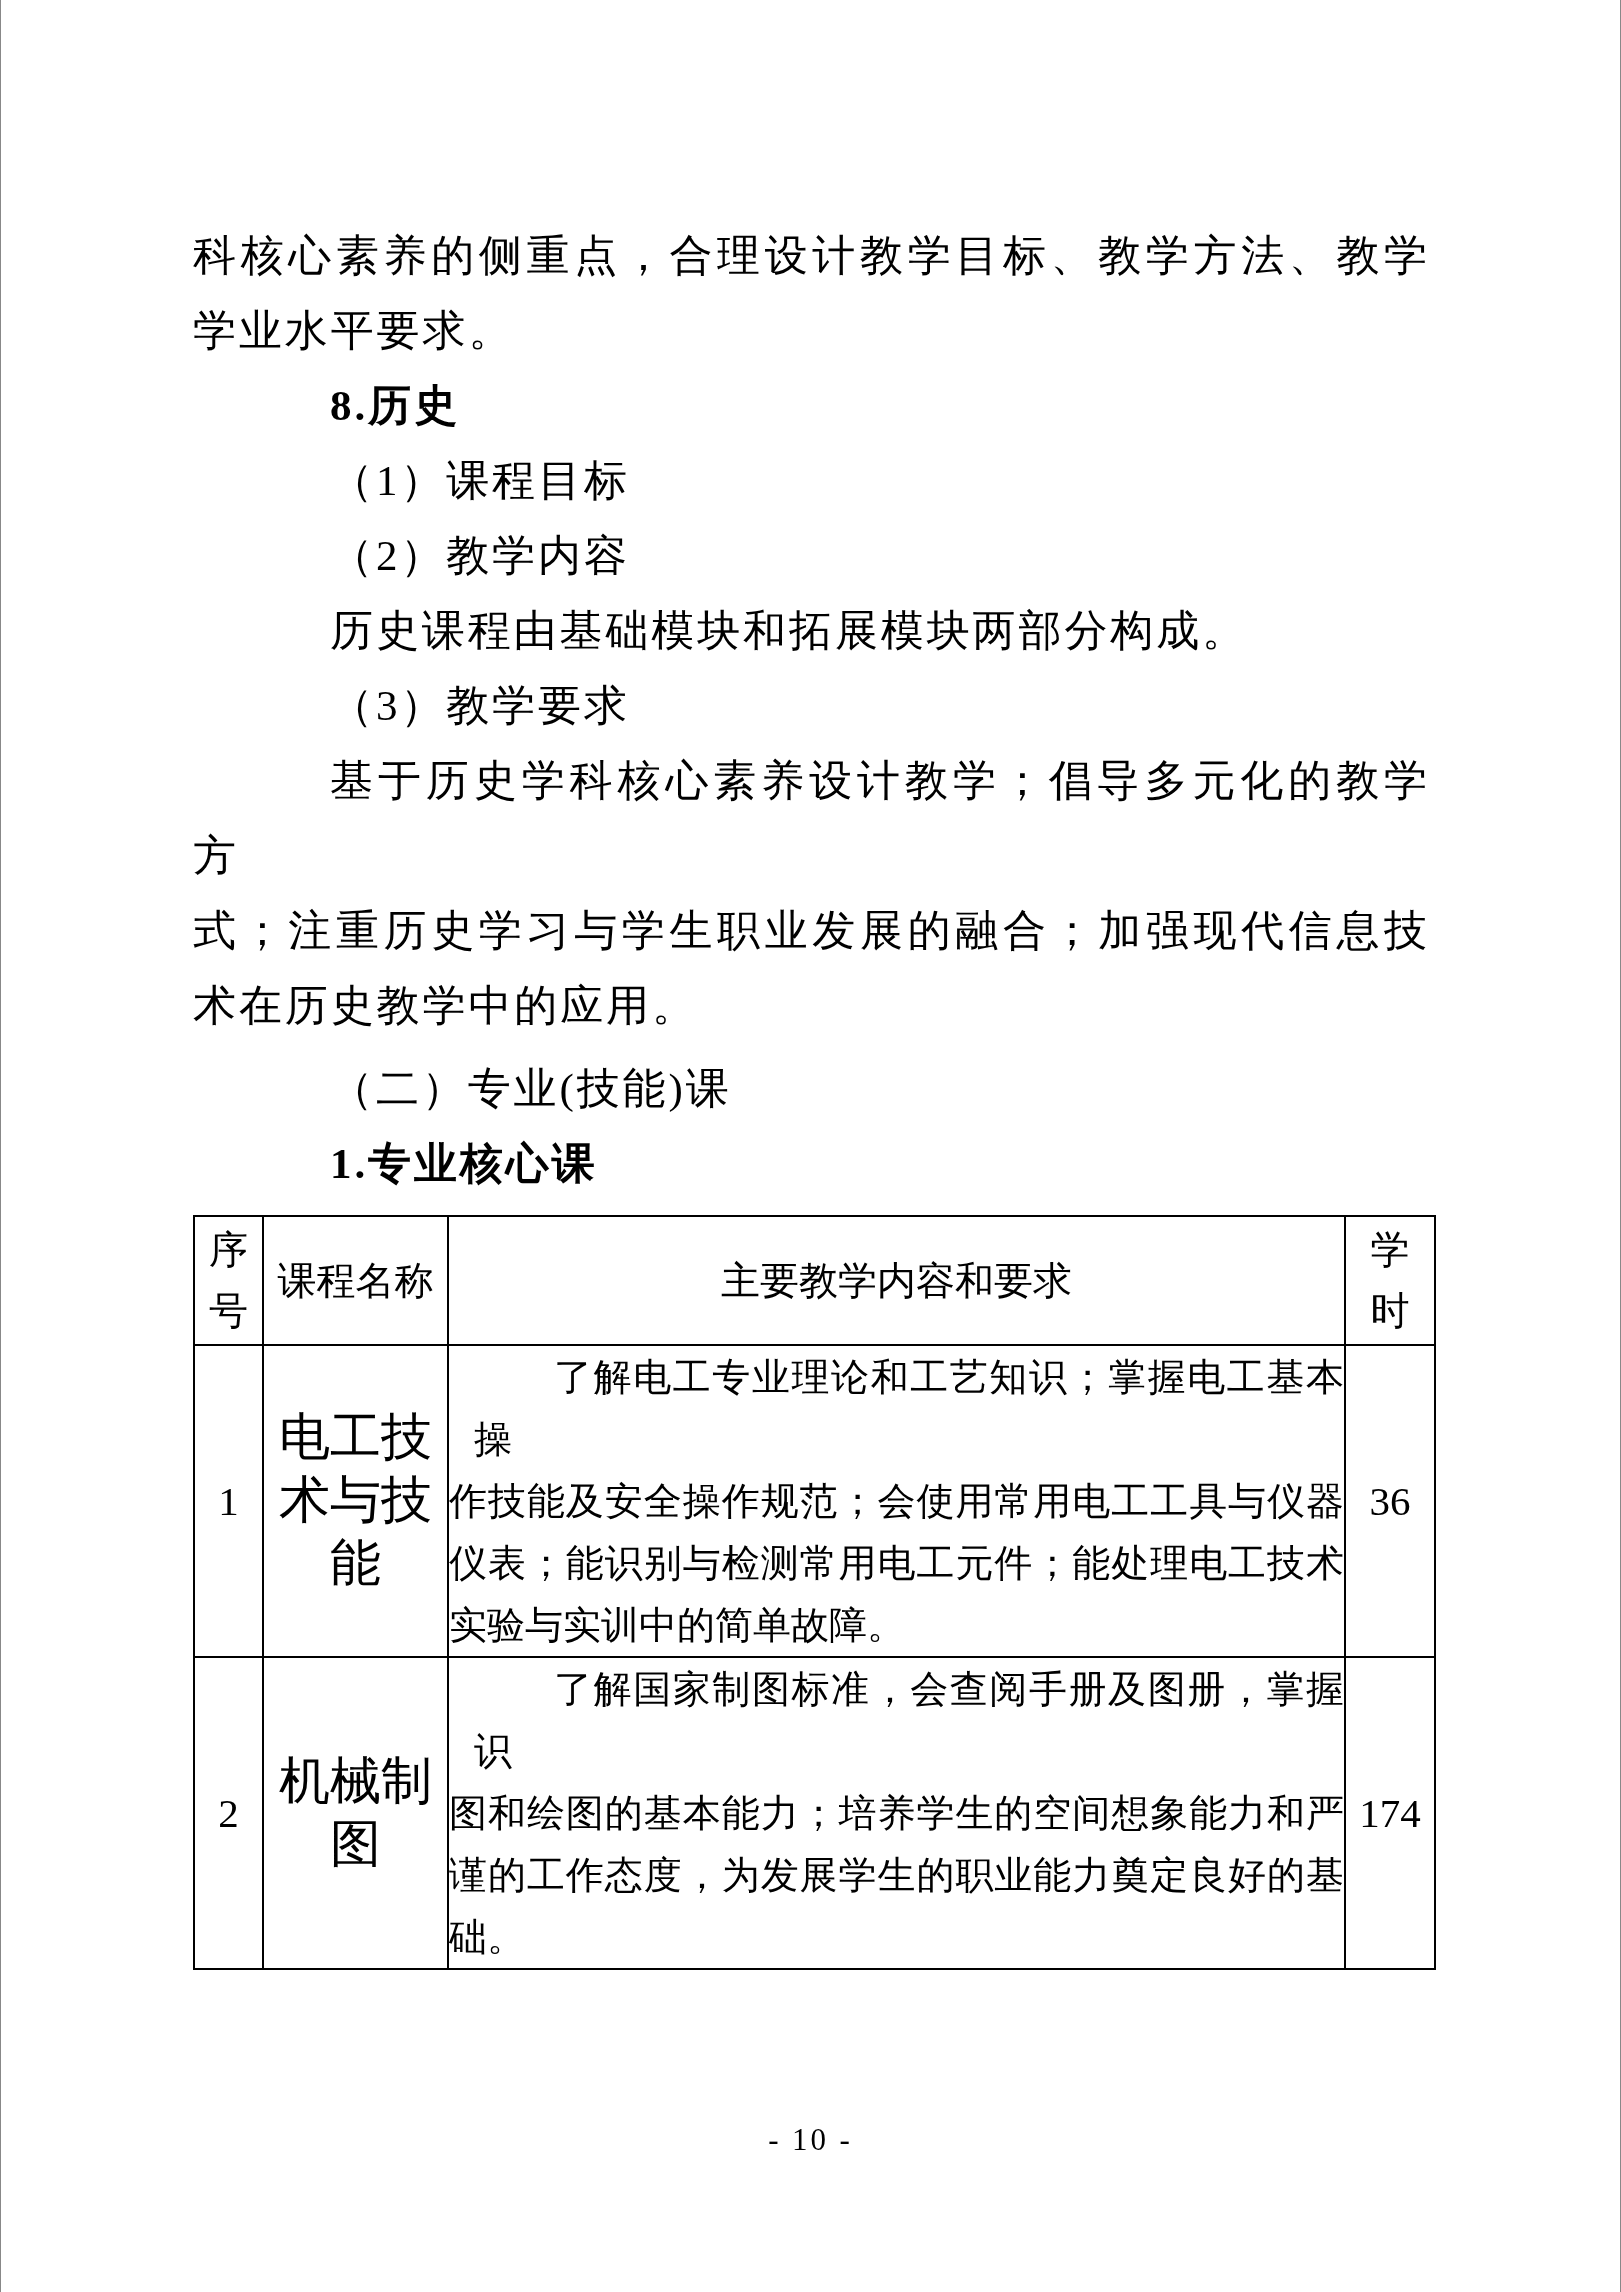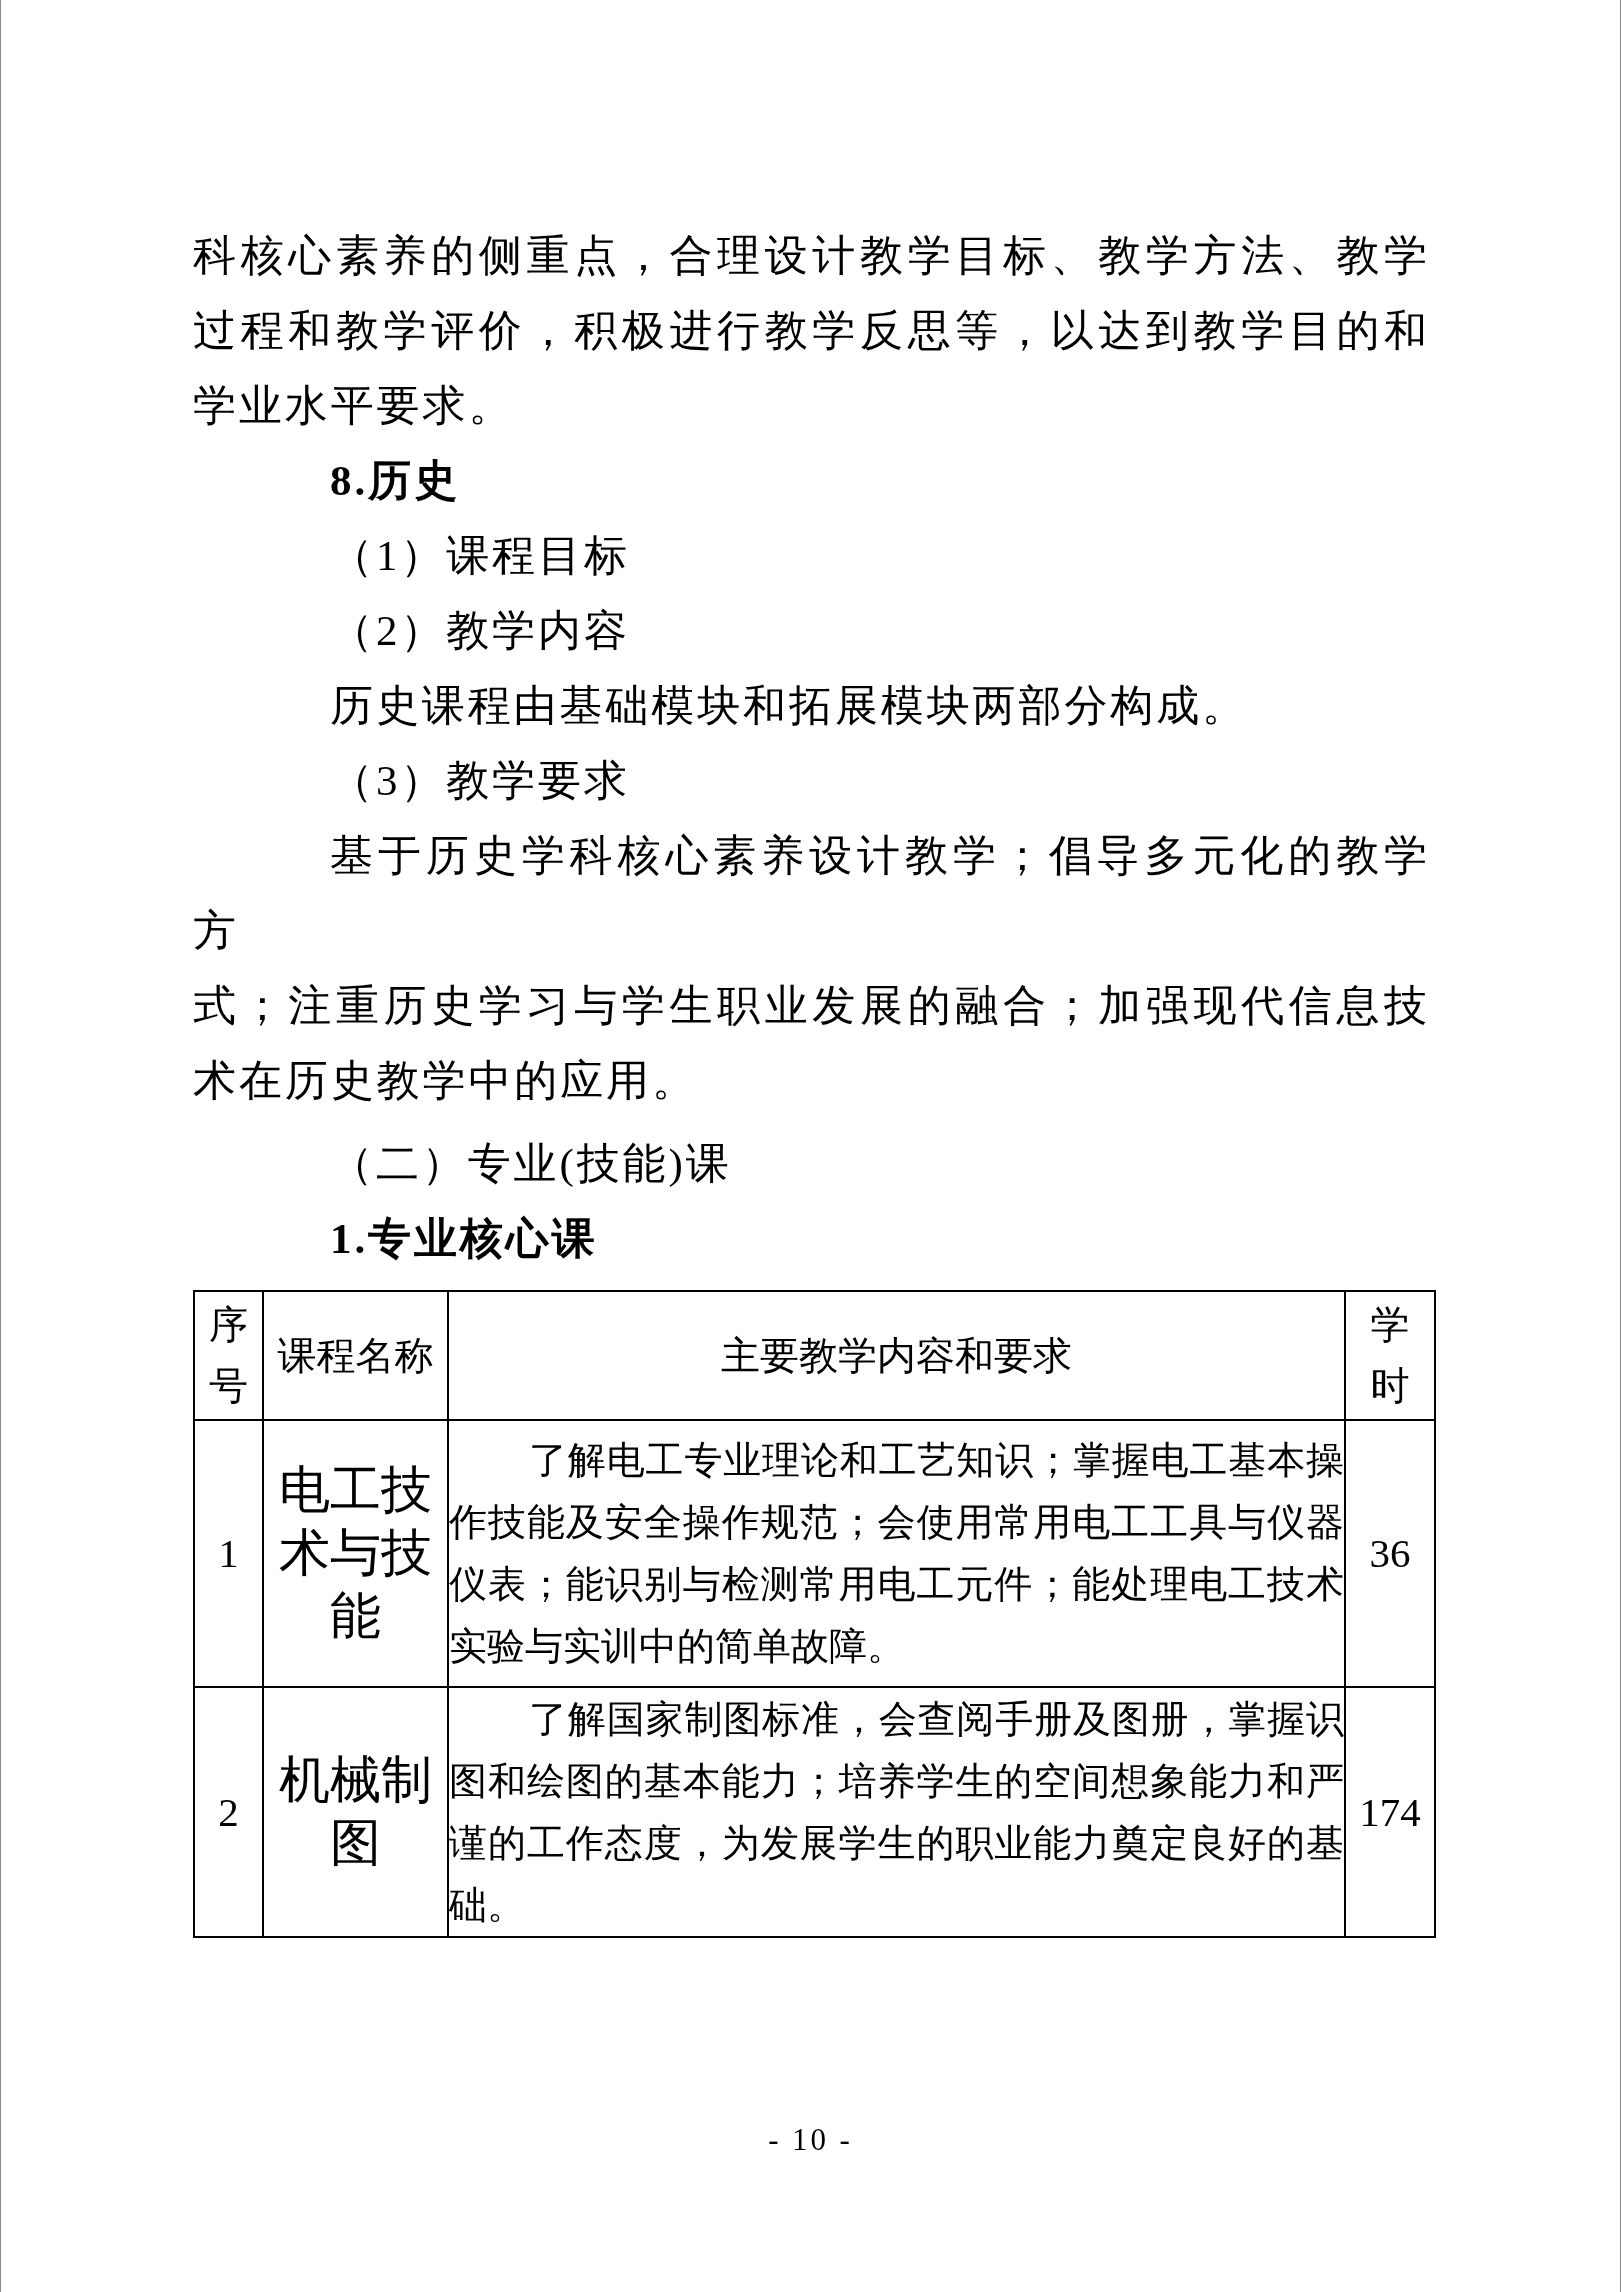--- a/index.html
+++ b/index.html
@@ -57,40 +57,39 @@
     font-size:51px;line-height:63px;
     padding:0 5.9px;
   }
   td.c-content{
     vertical-align:middle;
     font-size:38px;line-height:62px;
     padding:3.9px 5.9px;
   }
   td.c-content .line{overflow:hidden;}
   td.c-content .line.full{text-align:justify;text-align-last:justify;}
-  td.c-content .line.ind{text-indent:80px;}
+  td.c-content .line.ind{text-indent:80px;padding-left:25px;}
 
   .pagenum{
     position:absolute;
     left:0;right:0;top:2122px;
     text-align:center;
     font-size:31px;
     letter-spacing:2.9px;
     font-family:"Liberation Serif","DejaVu Serif",serif;
   }
 </style>
 </head>
 <body>
 
 <div class="page">
 
   <div class="doc">
       <div class="para body">
         <div class="line full">科核心素养的侧重点，合理设计教学目标、教学方法、教学</div>
-        <div class="line full">过程和教学评价，积极进行教学反思等，以达到教学目的和</div>
         <div class="line">学业水平要求。</div>
       </div>
       <div class="para heading-bold">
         <div class="line ind">8.历史</div>
       </div>
       <div class="para body">
         <div class="line ind">（1）课程目标</div>
       </div>
       <div class="para body">
         <div class="line ind">（2）教学内容</div>

